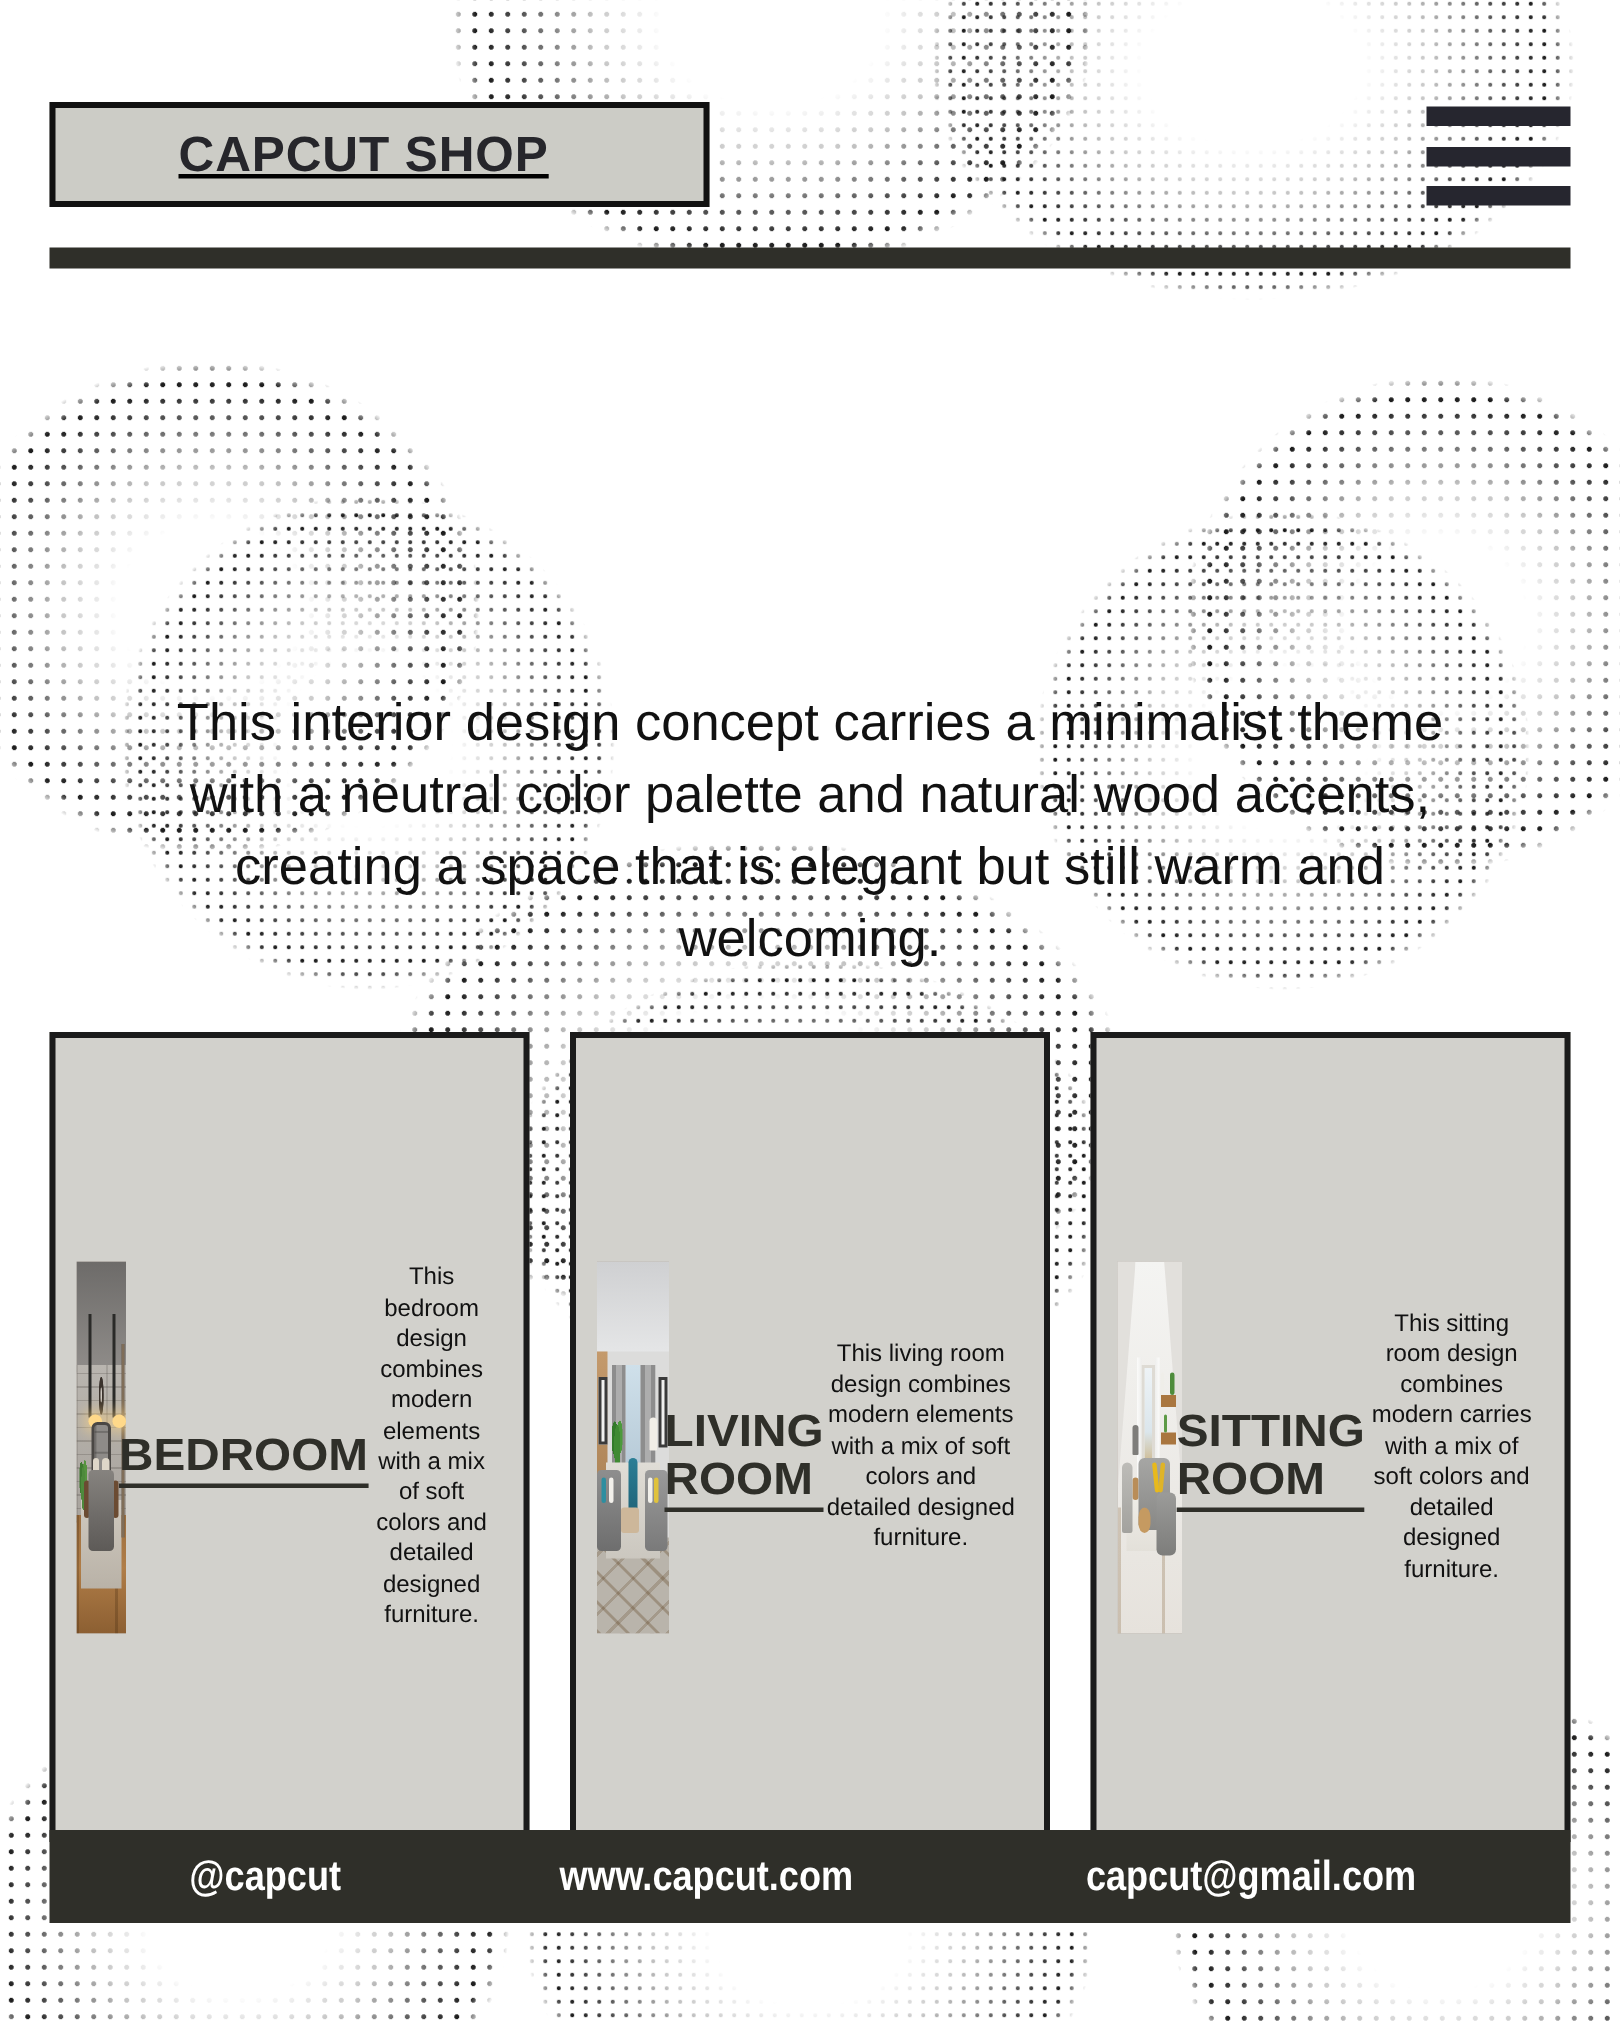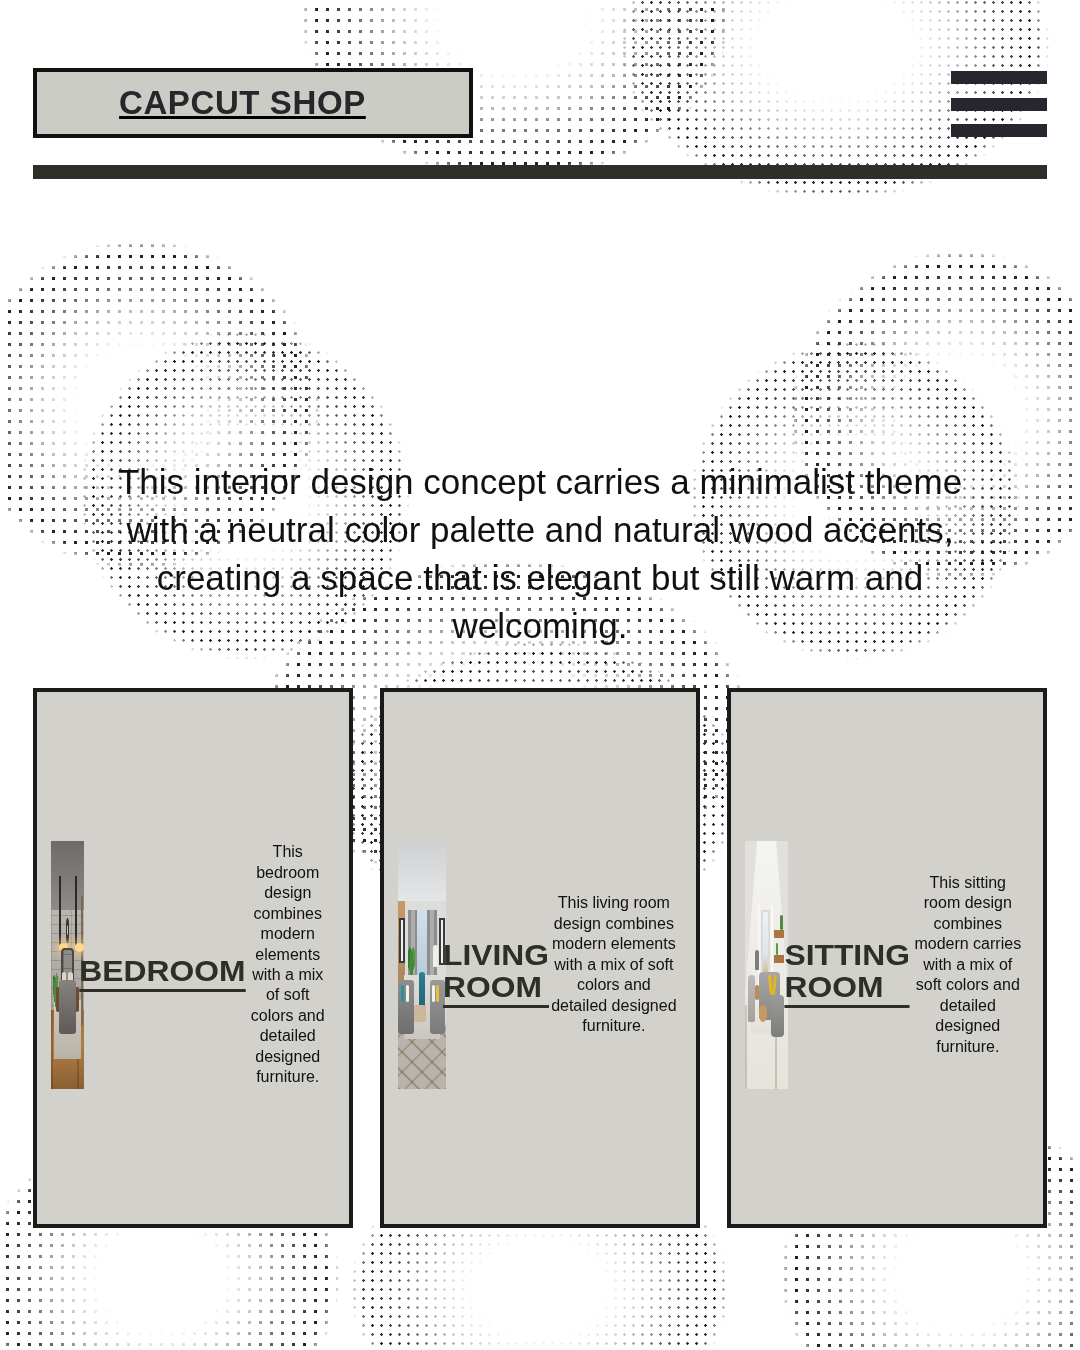--- a/index.html
+++ b/index.html
@@ -472,14 +472,19 @@
           <div class="st-pill-y2"></div>
           <div class="st-table"></div>
         </div>
       </div>
       <div class="card-title">SITTING ROOM</div>
       <div class="card-desc">This sitting room design combines modern carries with a mix of soft colors and detailed designed furniture.</div>
     </div>
 
   </div>
 
+  <div class="footer">
+    <span class="footer-item">@capcut</span>
+    <span class="footer-item">www.capcut.com</span>
+    <span class="footer-item">capcut@gmail.com</span>
+  </div>
 
 </div>
 
 </body></html>

